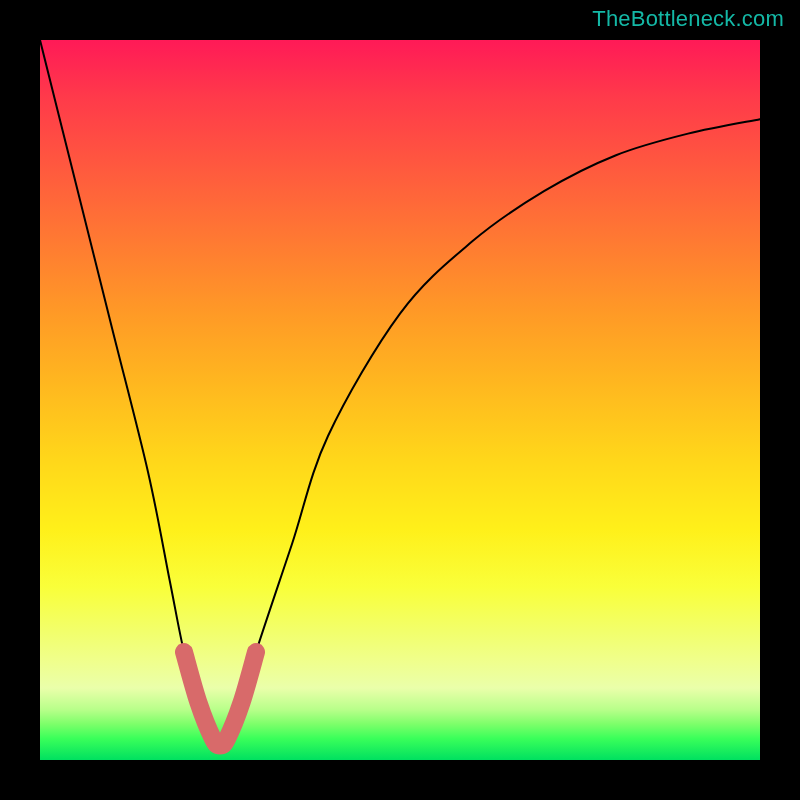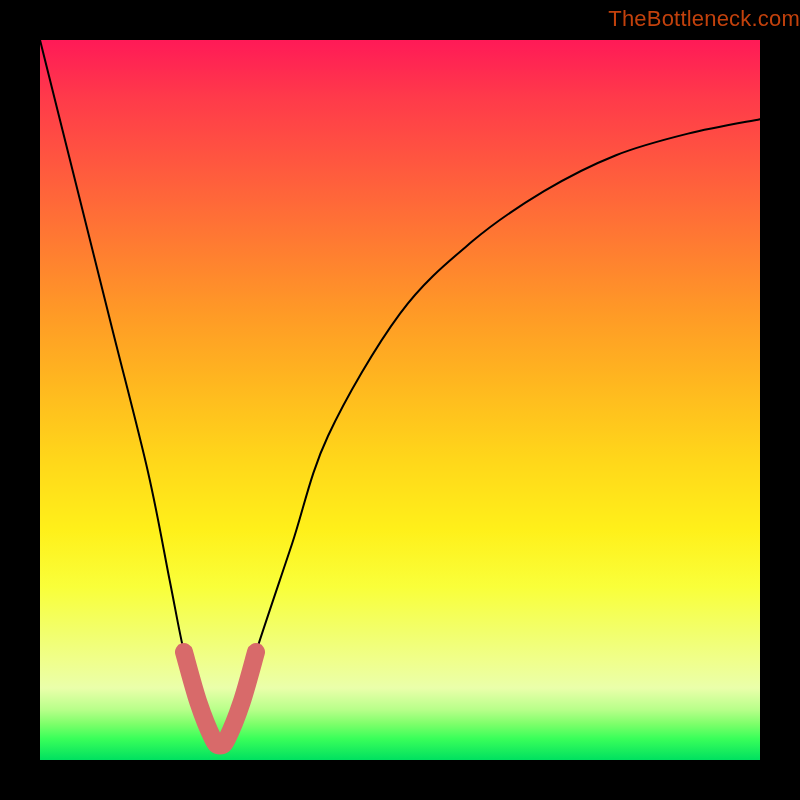--- a/index.html
+++ b/index.html
@@ -41,22 +41,22 @@
       #eaffaa 90%,
       #b8ff8a 93%,
       #7dff6a 95%,
       #3aff5a 97%,
       #00e060 100%
     );
   }
   .watermark {
     position: absolute;
     top: 6px;
-    right: 0;
-    color: #c2410c;
+    right: 16px;
+    color: #14b8a6;
     font-size: 22px;
     letter-spacing: 0.2px;
     user-select: none;
   }
   svg.curves {
     position: absolute;
     left: 0;
     top: 0;
     width: 720px;
     height: 720px;

